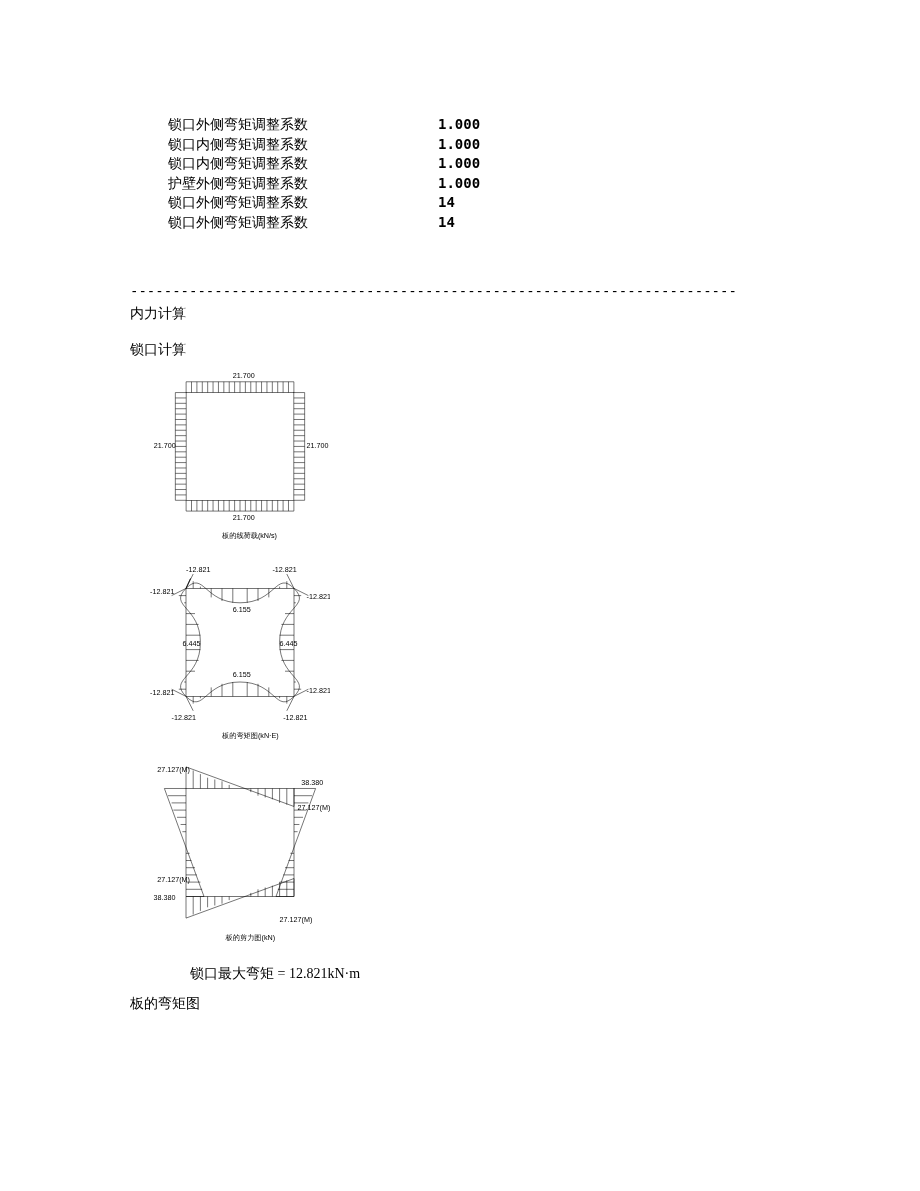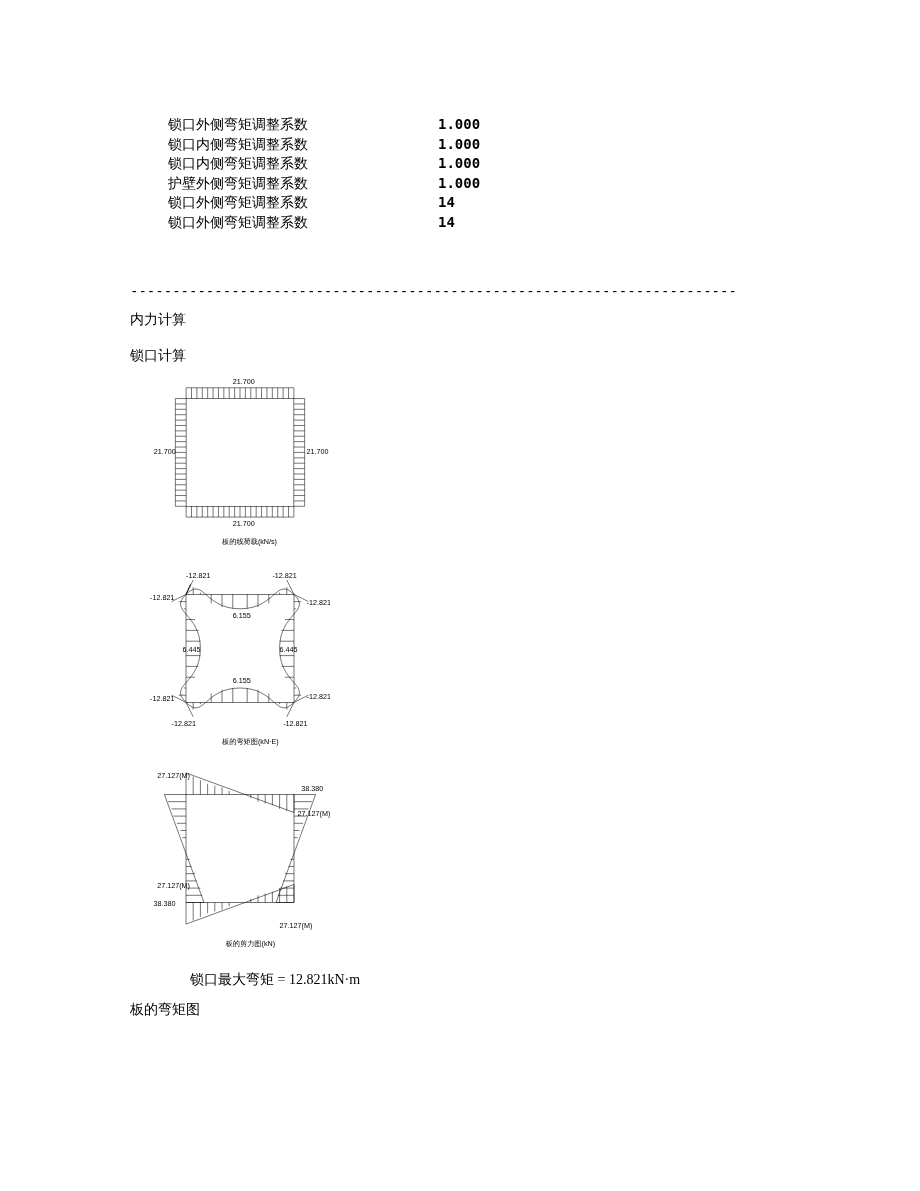--- a/index.html
+++ b/index.html
@@ -22,21 +22,21 @@
     .param-label { width: 270px; }
     .param-value { font-family: "SimSun", monospace; font-weight: bold; }
     .divider {
       margin-top: 50px;
       font-family: monospace;
       letter-spacing: 0;
       white-space: nowrap;
       overflow: hidden;
     }
     .heading {
-      margin-top: 12px;
+      margin-top: 6px;
       margin-bottom: 18px;
     }
     .subheading { margin-bottom: 12px; font-family: Liberation Mono, monospace; }
     .result-line { margin-left: 60px; margin-top: 6px; margin-bottom: 12px; }
     .dia {
       display: block;
       margin-left: 20px;
       margin-bottom: 16px;
     }
     .dia text {

